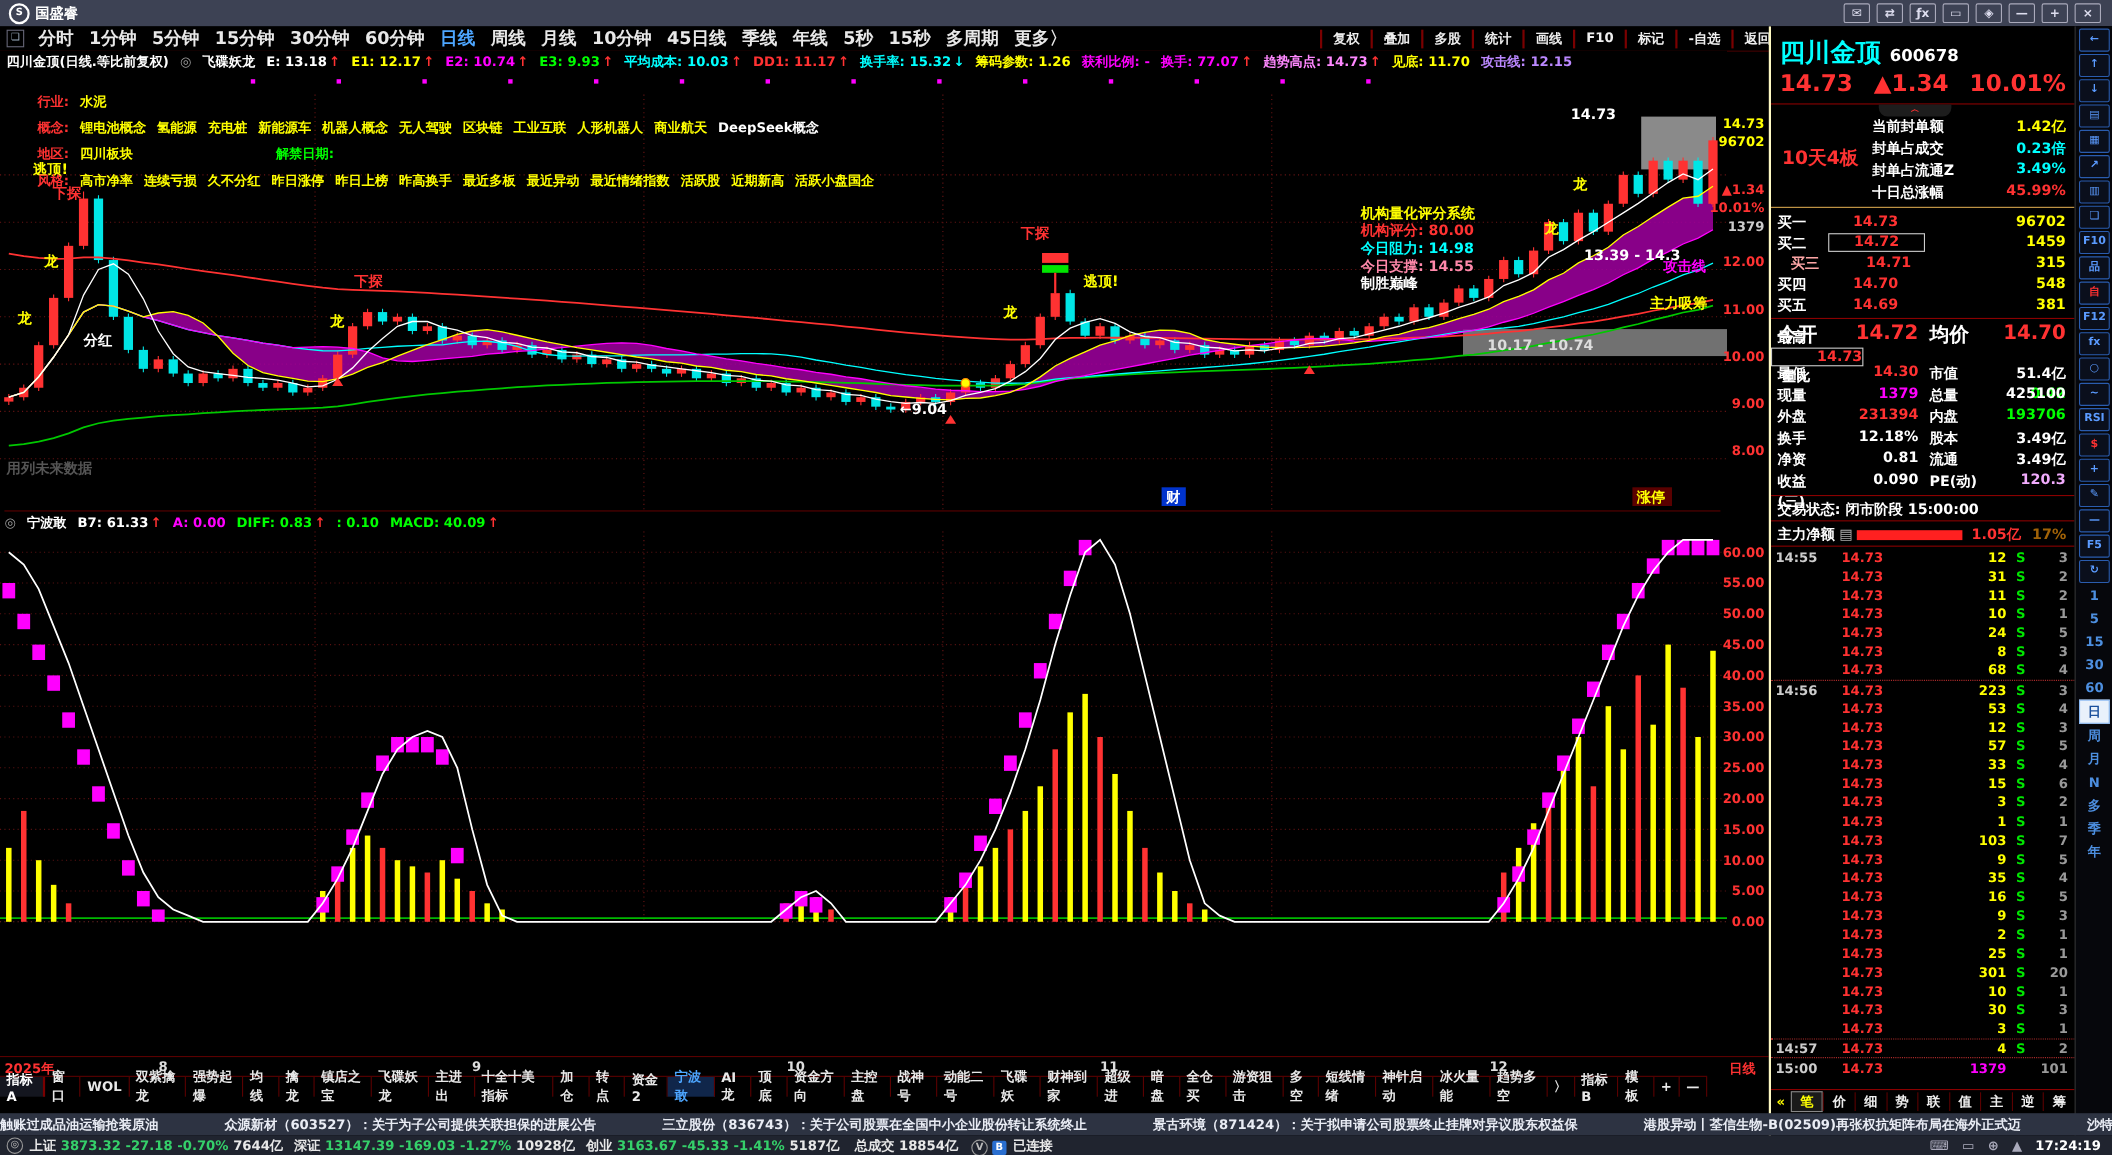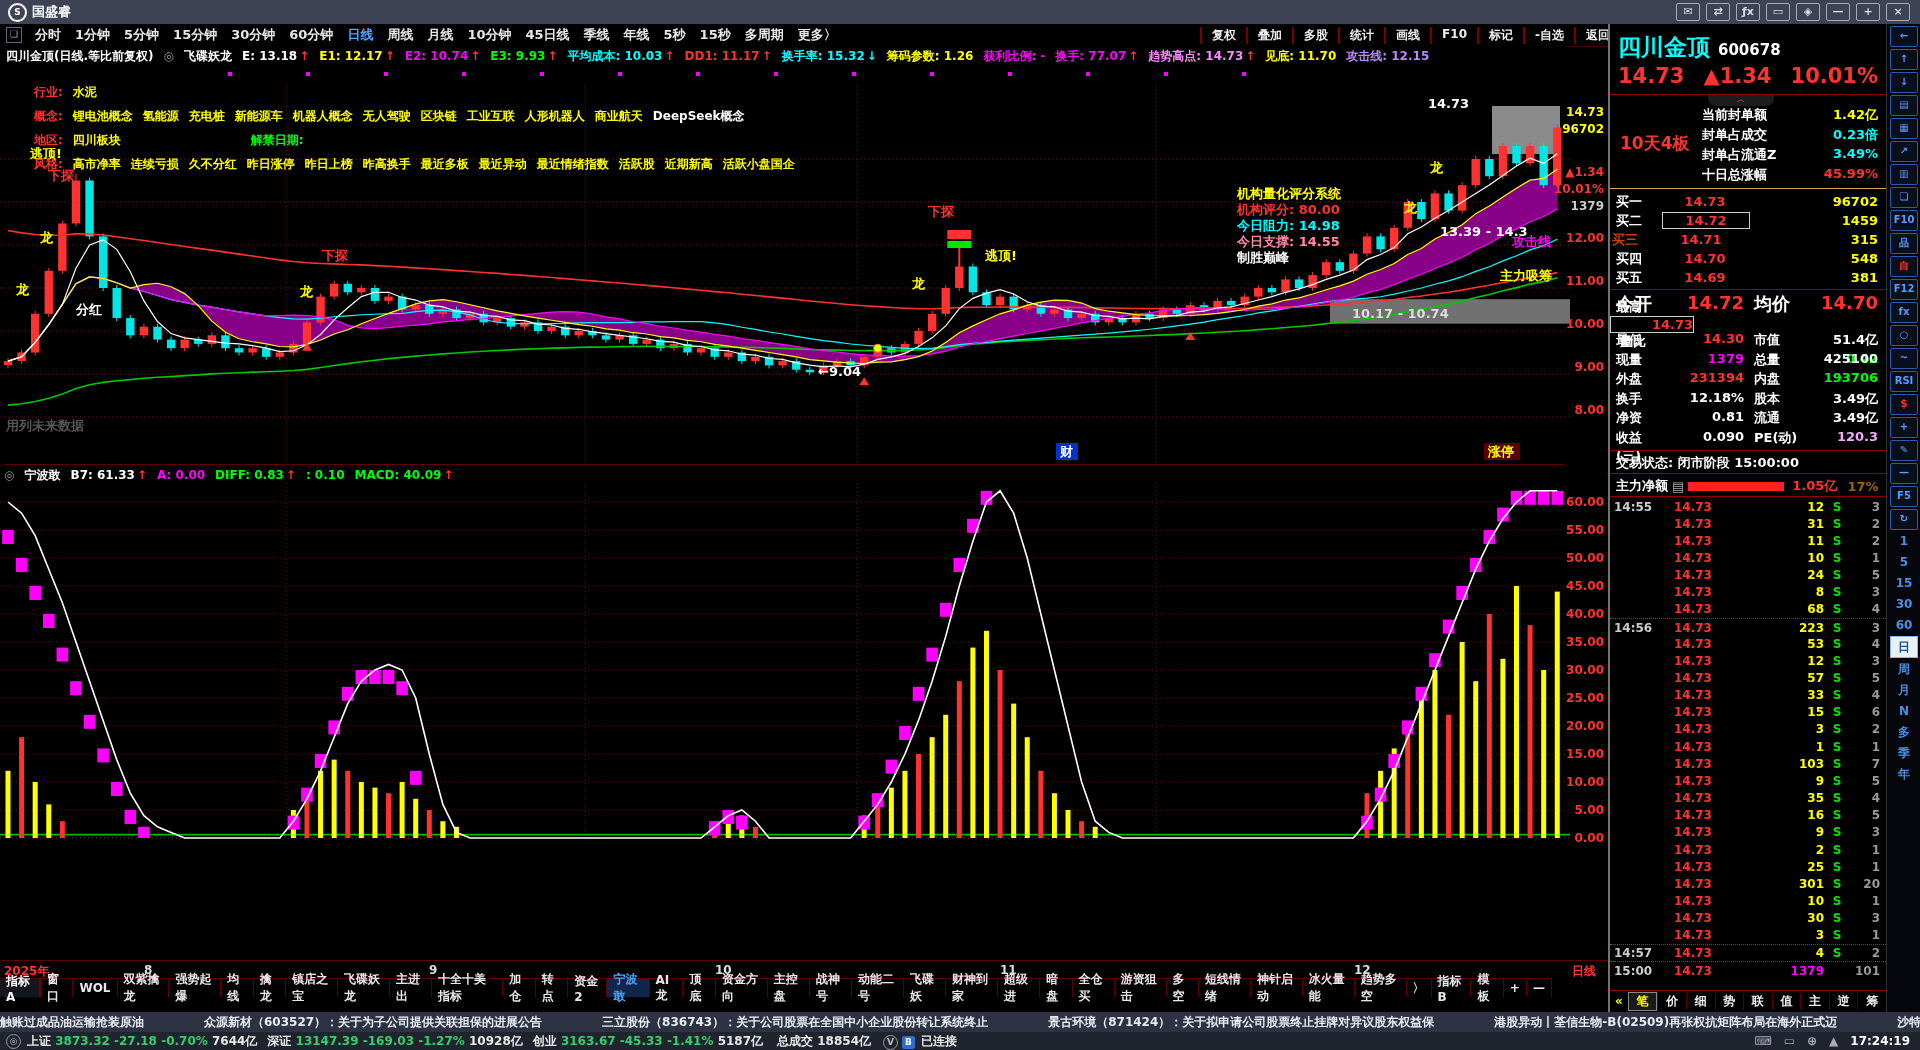--- a/index.html
+++ b/index.html
@@ -9,32 +9,32 @@
   
   #menubar{position:absolute;left:0;top:0;width:1920px;height:24px;background:#3d4254;display:flex;align-items:center;}
   #logo{display:flex;align-items:center;gap:5px;color:#fff;font-size:13px;padding:0 14px 0 8px;}
   #logo .ring{width:15px;height:15px;border:2px solid #fff;border-radius:50%;display:inline-flex;align-items:center;justify-content:center;color:#fff;font-size:9px;}
   .mb-item{color:#e8eaf2;font-size:13px;padding:0 16px;height:24px;line-height:24px;cursor:default;}
   .mb-item.active{color:#fff;border-bottom:2px solid #4a90d9;}
   #win-controls{margin-left:auto;display:flex;gap:6px;padding-right:10px;}
   .wc{width:22px;height:16px;border:1px solid #aab;color:#dde;font-size:11px;line-height:15px;text-align:center;border-radius:2px;}
   
   #periodbar{position:absolute;left:0;top:24px;width:1920px;height:22px;background:#000;display:flex;align-items:center;border-bottom:1px solid #400;}
-  .pb-item{color:#e8e8e8;font-size:13px;padding:0 7px;text-align:right;}
+  .pb-item{color:#e8e8e8;font-size:16px;padding:0 7px;text-align:right;}
   .pb-item.active{color:#4da6ff;}
   .pb-btn{color:#eee;font-size:12px;padding:0 10px;border-left:2px solid #7a0000;}
   .pb-left-icon{color:#9ab;border:1px solid #667;width:14px;height:14px;font-size:9px;line-height:13px;text-align:center;margin:0 6px;}
   
   .hline{position:absolute;font-size:12px;white-space:nowrap;}
   .seg{margin-right:10px;}
   .arrow-up{color:#ff3232;}
   .arrow-dn{color:#00ffff;}
   .axis-label{position:absolute;right:4px;font-size:12px;}
   
-  #rpanel{position:absolute;left:1608px;top:24px;width:276px;height:1026px;background:#000;border-left:2px solid #737373;}
+  #rpanel{position:absolute;left:1608px;top:24px;width:276px;height:1026px;background:#000;border-left:2px solid #fef9c3;}
   .rp-sep{position:absolute;left:0;width:100%;border-top:1px solid #8a0000;}
   .tick-row{position:absolute;left:0;width:100%;height:17px;font-size:12px;display:flex;align-items:center;}
   .tick-row .tt{color:#ccc;width:44px;padding-left:4px;}
   .tick-row .tp{color:#ff3232;width:70px;text-align:center;}
   .tick-row .tv{color:#ffff00;flex:1;text-align:right;}
   .tick-row .td{color:#00e600;width:26px;text-align:center;}
   .tick-row .tn{color:#999;width:30px;text-align:right;padding-right:6px;}
   .dashed-top{border-top:1px dotted #aa2a2a;}
   
   #rstrip{position:absolute;left:1886px;top:24px;width:34px;height:1026px;background:#06070c;border-left:1px solid #333;}
@@ -615,21 +615,21 @@
         <span style="color: rgb(255, 255, 255); width: 46px; padding-left: 6px;">买一</span>
         <span style="color: rgb(255, 50, 50); width: 86px; text-align: center;">14.73</span>
         <span style="color: rgb(255, 255, 0); flex: 1 1 0%; text-align: right; padding-right: 8px;">96702</span>
       </div>
       <div style="position: absolute; left: 0px; top: 187px; width: 100%; height: 19px; display: flex; align-items: center; font-size: 13px;">
         <span style="color: rgb(255, 255, 255); width: 46px; padding-left: 6px;">买二</span>
         <span style="color: rgb(255, 50, 50); width: 86px; text-align: center; border: 1px solid rgb(204, 204, 204);">14.72</span>
         <span style="color: rgb(255, 255, 0); flex: 1 1 0%; text-align: right; padding-right: 8px;">1459</span>
       </div>
       <div style="position: absolute; left: 0px; top: 206px; width: 100%; height: 19px; display: flex; align-items: center; font-size: 13px;">
-        <span style="color: #c2410c; width: 46px; padding-left: 2px;">买三</span>
+        <span style="color: #fca5a5; width: 46px; padding-left: 18px;">买三</span>
         <span style="color: rgb(255, 50, 50); width: 86px; text-align: center;">14.71</span>
         <span style="color: rgb(255, 255, 0); flex: 1 1 0%; text-align: right; padding-right: 8px;">315</span>
       </div>
       <div style="position: absolute; left: 0px; top: 225px; width: 100%; height: 19px; display: flex; align-items: center; font-size: 13px;">
         <span style="color: rgb(255, 255, 255); width: 46px; padding-left: 6px;">买四</span>
         <span style="color: rgb(255, 50, 50); width: 86px; text-align: center;">14.70</span>
         <span style="color: rgb(255, 255, 0); flex: 1 1 0%; text-align: right; padding-right: 8px;">548</span>
       </div>
       <div style="position: absolute; left: 0px; top: 244px; width: 100%; height: 19px; display: flex; align-items: center; font-size: 13px;">
         <span style="color: rgb(255, 255, 255); width: 46px; padding-left: 6px;">买五</span>

